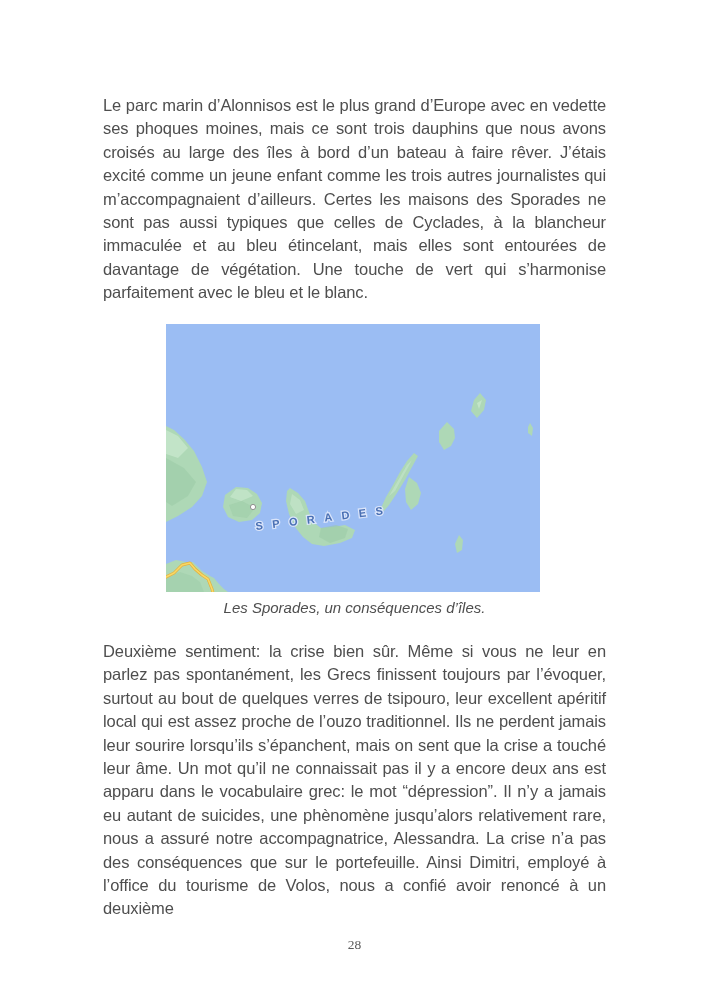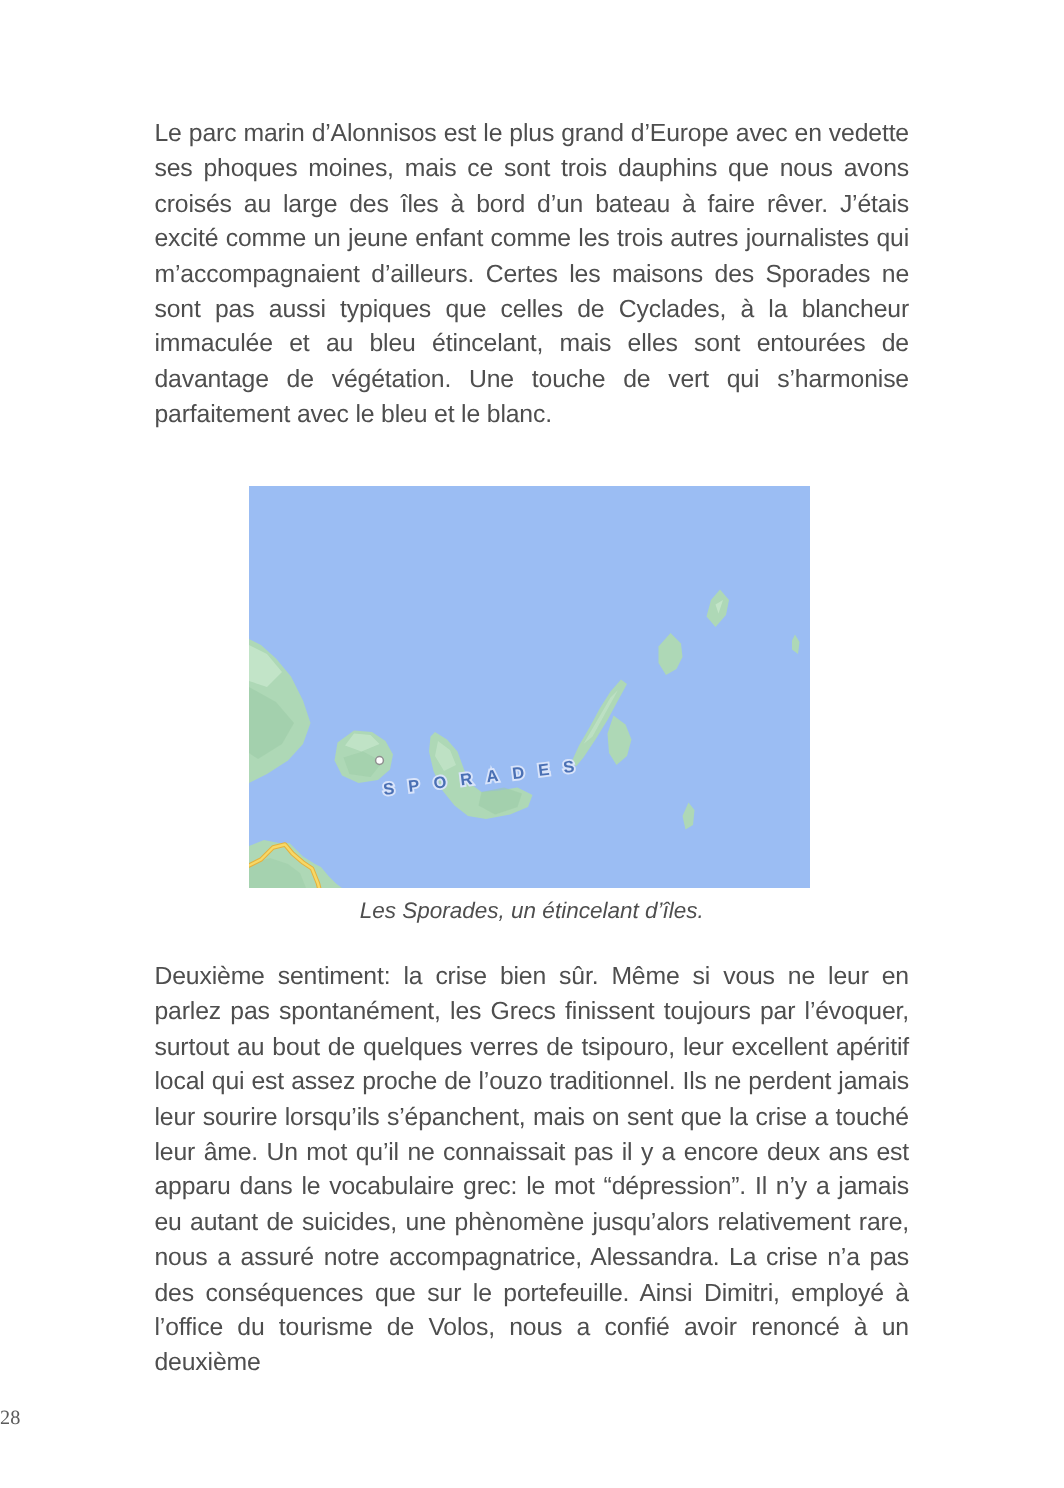--- a/index.html
+++ b/index.html
@@ -14,21 +14,21 @@
   .body-text{
     position:absolute;
     left:103px;width:503px;
     margin:0;
     font-size:16.5px;
     line-height:23.4px;
     color:#4e4e4e;
     text-align:justify;
     letter-spacing:-0.1px;
   }
-  .para1{top:78px;}
+  .para1{top:94px;}
   .para2{top:640px;text-align-last:justify;}
   .figure-wrap{
     position:absolute;
     top:324px;left:166px;
     width:374px;height:268px;
     margin:0;padding:0;
   }
   .map-canvas{display:block;width:374px;height:268px;}
   .sea{fill:var(--sea,#9bbdf3);}
   .land{fill:var(--land,#aed8b6);}
@@ -52,21 +52,21 @@
     top:599px;left:0;right:0;
     text-align:center;
     font-size:15px;
     font-style:italic;
     color:#4e4e4e;
     margin:0;
   }
   .page-number{
     position:absolute;
     top:937px;left:0;right:0;
-    text-align:left;
+    text-align:center;
     font-family:"Liberation Serif","DejaVu Serif",serif;
     font-size:13.5px;
     color:#5a5a5a;
   }
 </style>
 </head>
 <body>
 
 <div class="page">
 
@@ -107,19 +107,19 @@
       <path class="land" d="M364,99 L367,104 L366,112 L362,109 L362,103 Z"></path>
 
       <path class="land" d="M293,211 L297,216 L296,226 L291,229 L289,220 Z"></path>
 
       <text class="map-label" x="90" y="206" transform="rotate(-7 90 206)">SPORADES</text>
 
       <circle class="marker" cx="87" cy="183" r="2.6"></circle>
     </svg>
   </figure>
 
-  <div class="caption">Les Sporades, un étincelant d’îles.</div>
+  <div class="caption">Les Sporades, un conséquences d’îles.</div>
 
   <p class="body-text para2">Deuxième sentiment: la crise bien sûr. Même si vous ne leur en parlez pas spontanément, les Grecs finissent toujours par l’évoquer, surtout au bout de quelques verres de tsipouro, leur excellent apéritif local qui est assez proche de l’ouzo traditionnel. Ils ne perdent jamais leur sourire lorsqu’ils s’épanchent, mais on sent que la crise a touché leur âme. Un mot qu’il ne connaissait pas il y a encore deux ans est apparu dans le vocabulaire grec: le mot “dépression”. Il n’y a jamais eu autant de suicides, une phènomène jusqu’alors relativement rare, nous a assuré notre accompagnatrice, Alessandra. La crise n’a pas des conséquences que sur le portefeuille. Ainsi Dimitri, employé à l’office du tourisme de Volos, nous a confié avoir renoncé à un deuxième</p>
 
   <div class="page-number">28</div>
 
 </div>
 
 </body></html>

